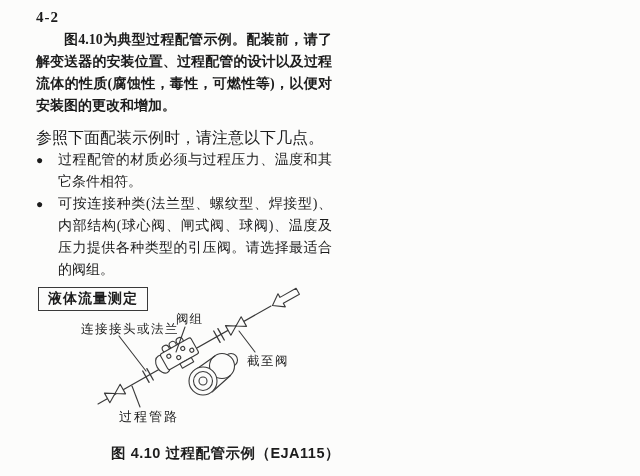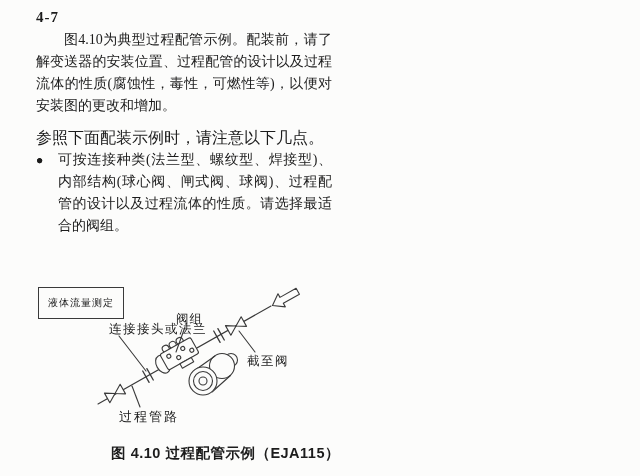--- a/index.html
+++ b/index.html
@@ -11,21 +11,21 @@
     position: relative;
     overflow: hidden;
   }
   .page-number {
     position: absolute; left: 36px; top: 9px;
     font-size: 15px; font-weight: bold; letter-spacing: 1px;
   }
   .para-intro {
     position: absolute; left: 36px; top: 29px; width: 296px;
     font-size: 14px; line-height: 22px;
-    text-align: justify; text-indent: 2em;
+    text-align: justify; text-indent: 2em; font-weight: bold;
   }
   .note-intro {
     position: absolute; left: 36px; top: 127px; width: 300px;
     font-size: 16px; line-height: 22px;
   }
   .bullet-list {
     position: absolute; left: 36px; top: 149px; width: 296px;
   }
   .bullet-item {
     position: relative; padding-left: 22px;
@@ -34,52 +34,52 @@
   .bullet-marker {
     position: absolute; left: 0; top: 0;
     font-size: 12px; line-height: 22px;
   }
   .figure-area {
     position: absolute; left: 0; top: 280px; width: 640px; height: 166px;
   }
   .figure-area svg { position: absolute; left: 0; top: 0; }
   .fig-box-label {
     position: absolute; left: 38px; top: 7px;
-    border: 1.5px solid #3a3a3a; padding: 8px 9px;
-    font-size: 10px; letter-spacing: 1px; background: #fcfcfb;
+    border: 1.5px solid #3a3a3a; padding: 2px 9px;
+    font-size: 14px; letter-spacing: 1px; background: #fcfcfb; font-weight: bold;
   }
   .fig-label { position: absolute; font-size: 12.5px; white-space: nowrap; }
-  .lbl-connection { left: 81px; top: 41px; letter-spacing: 1.5px; margin-left: 28px; }
+  .lbl-connection { left: 81px; top: 41px; letter-spacing: 1.5px; }
   .lbl-manifold  { left: 176px; top: 31px; letter-spacing: 1px; text-align: right; }
   .lbl-stop-valve { left: 247px; top: 73px; letter-spacing: 1.5px; text-align: right; }
   .lbl-piping { left: 119px; top: 128px; font-size: 13px; letter-spacing: 2px; text-align: center; }
   .figure-caption {
     position: absolute; left: 20px; top: 444px; width: 320px;
     text-align: right;
     font-family: "Liberation Sans", "DejaVu Sans", sans-serif;
     font-weight: bold; font-size: 14.5px; letter-spacing: 0.5px;
   }
   .lineart { stroke: #3a3a3a; stroke-width: 1.1; fill: none; stroke-linecap: round; stroke-linejoin: round; }
   .lineart .w { fill: #fcfcfb; }
 </style>
 </head>
 <body>
 
-<div class="page-number">4-7</div>
+<div class="page-number">4-2</div>
 
 <div class="para-intro">图4.10为典型过程配管示例。配装前，请了解变送器的安装位置、过程配管的设计以及过程流体的性质(腐蚀性，毒性，可燃性等)，以便对安装图的更改和增加。</div>
 
 <div class="note-intro">参照下面配装示例时，请注意以下几点。</div>
 
 <div class="bullet-list">
   <div class="bullet-item">
-    <span class="bullet-marker">●</span>
+    <span class="bullet-marker">●</span><span>过程配管的材质必须与过程压力、温度和其它条件相符。</span>
   </div>
   <div class="bullet-item">
-    <span class="bullet-marker">●</span><span>可按连接种类(法兰型、螺纹型、焊接型)、内部结构(球心阀、闸式阀、球阀)、过程配管的设计以及过程流体的性质。请选择最适合的阀组。</span>
+    <span class="bullet-marker">●</span><span>可按连接种类(法兰型、螺纹型、焊接型)、内部结构(球心阀、闸式阀、球阀)、温度及压力提供各种类型的引压阀。请选择最适合的阀组。</span>
   </div>
 </div>
 
 <div class="figure-area">
   <svg width="640" height="166" viewBox="0 0 640 166">
     <g class="lineart">
 
       <line x1="98" y1="124" x2="271" y2="26"></line>
 
       <g transform="translate(148,95.5) rotate(-29.4)" stroke-width="1.3">

